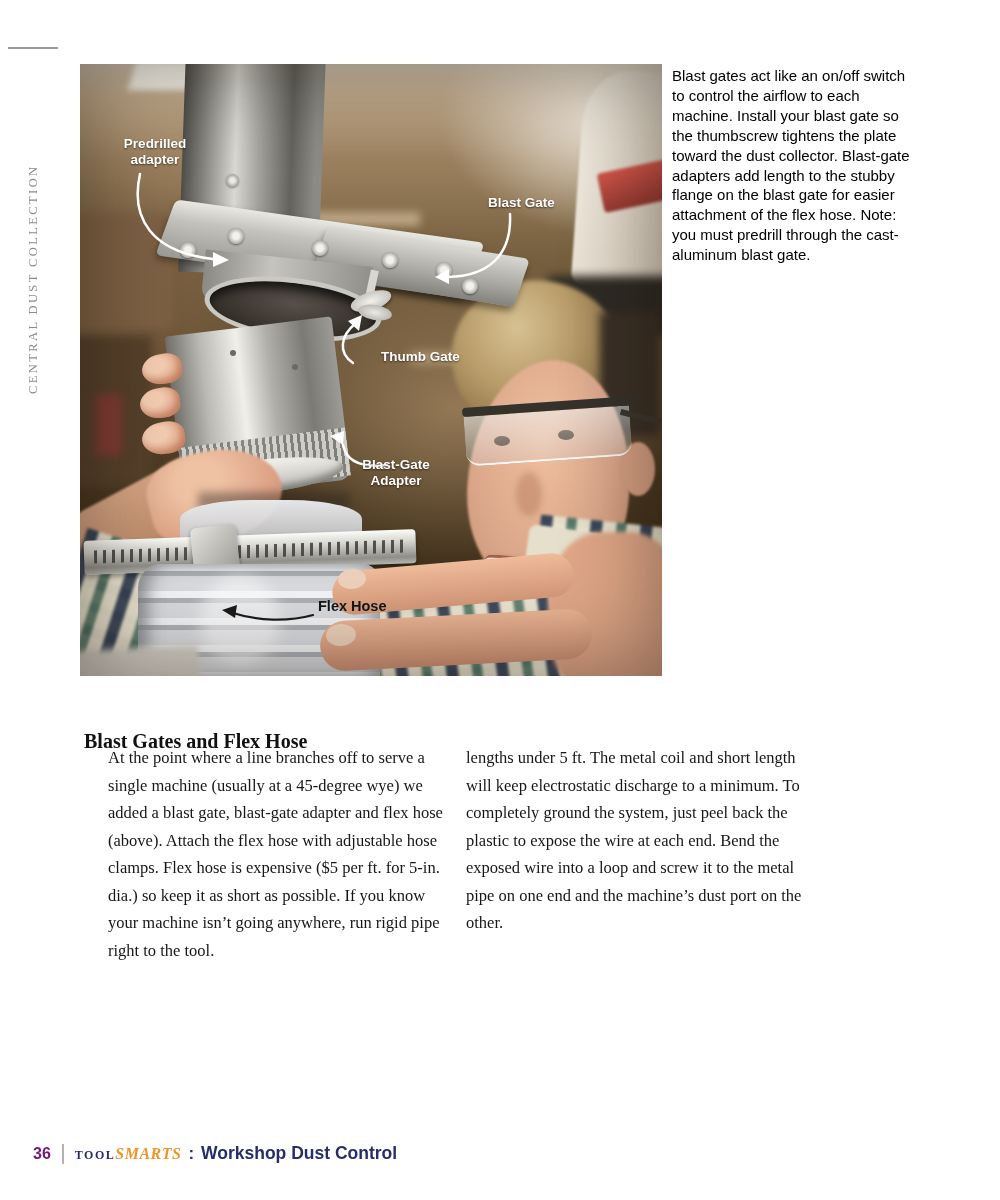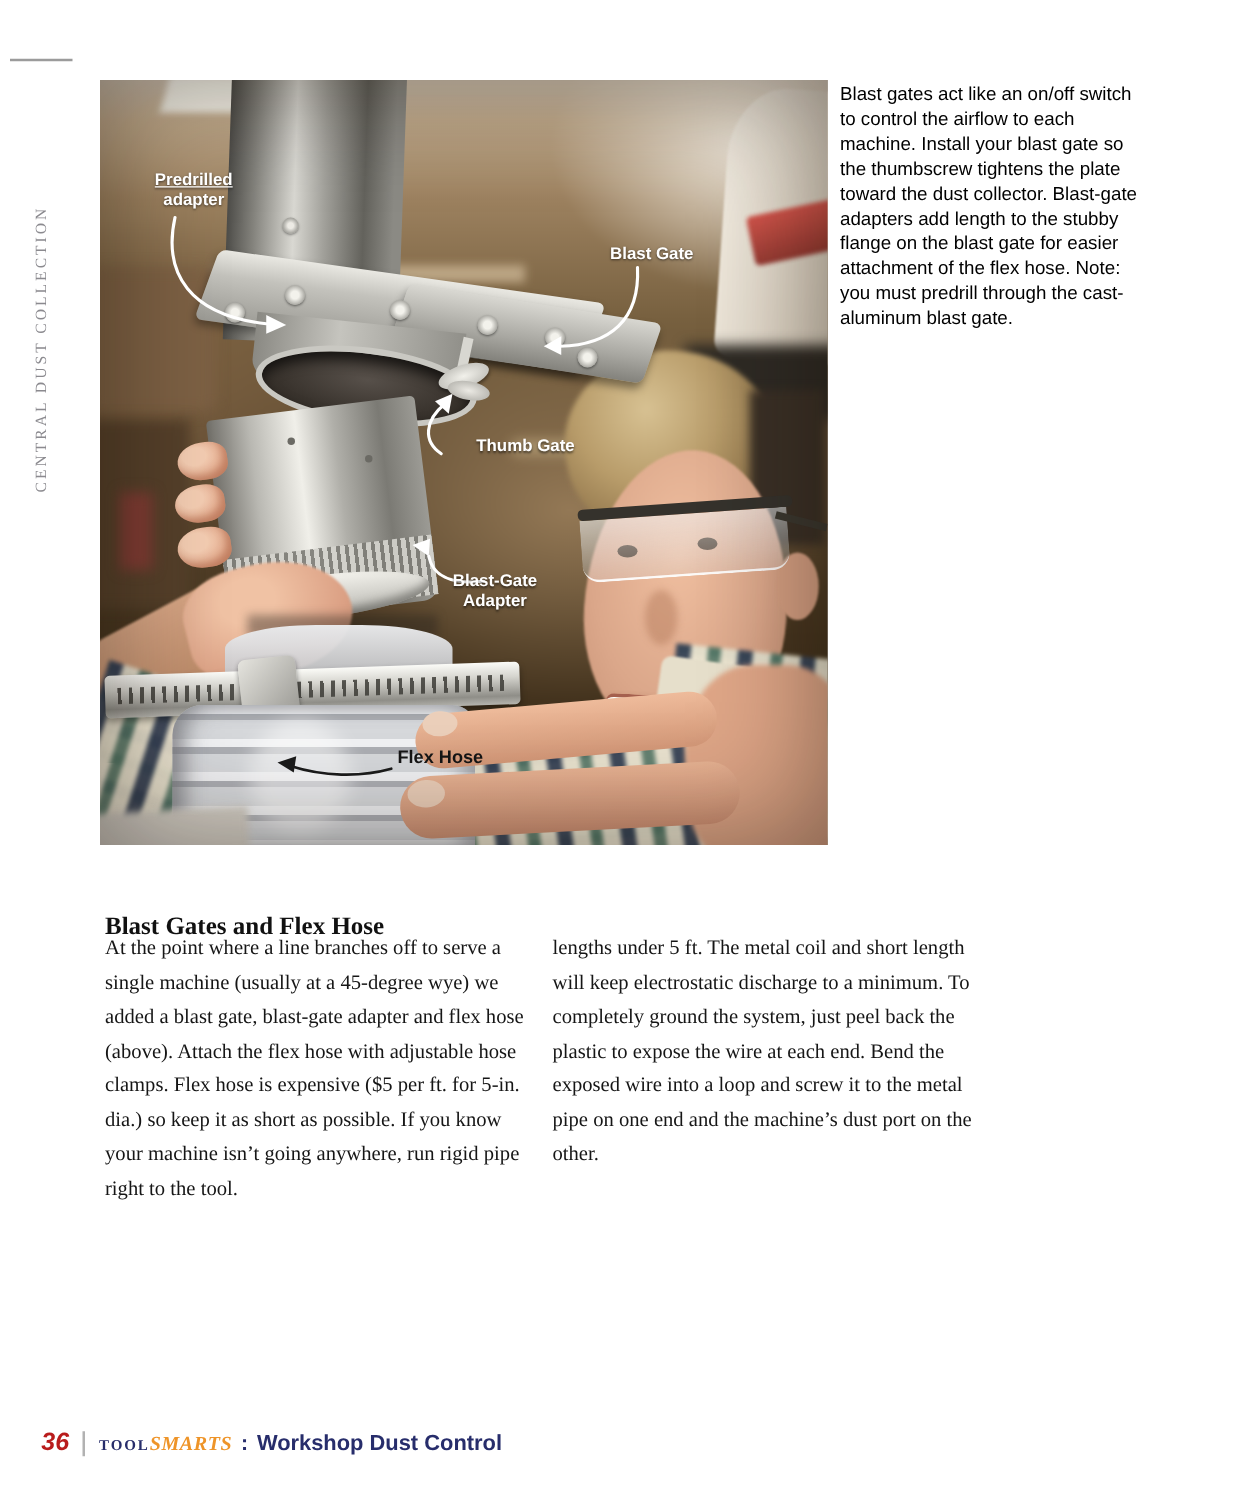--- a/index.html
+++ b/index.html
@@ -179,29 +179,29 @@
   .lbl-adapter    { left:260px; top:393px; width:112px; text-align:center; }
   .lbl-flexhose   { left:238px; top:534px; color:#141414; text-shadow:none; font-size:14.5px; }
 
   
   .photo-caption { position:absolute; left:672px; top:66px; width:240px;
     font-family:"Liberation Sans", sans-serif; font-size:15px; line-height:19.9px; color:#000; }
 
   
   .article-heading { position:absolute; left:84px; top:713px;
     font-family:"Liberation Serif", serif; font-weight:700; font-size:20px; color:#111; }
-  .col { position:absolute; top:744px; width:346px; }
+  .col { position:absolute; top:744px; width:346px;margin-left:24px; }
   .col-left { left:84px; } .col-right { left:442px; }
   .col p { margin:0; font-family:"Liberation Serif", serif; font-size:16.5px;
     line-height:27.5px; color:#161616; }
   .col p.indent { text-indent:26px; }
 
   
   .footer { position:absolute; left:33px; top:1143px; display:flex; align-items:baseline; }
-  .footer-page { font-family:"Liberation Sans", sans-serif; font-weight:700; font-size:20px; color:#b91c1c;font-style:italic; }
+  .footer-page { font-family:"Liberation Sans", sans-serif; font-weight:700; font-size:16px; color:#701a75; }
   .footer-div { width:2px; height:20px; background:#b2b2b2; margin:0 11px; align-self:center; }
   .brand-tool { font-family:"Liberation Serif", serif; font-weight:700; font-size:12px;
     color:#272d6b; letter-spacing:1.5px; }
   .brand-smarts { font-family:"Liberation Serif", serif; font-style:italic; font-weight:700;
     font-size:16px; color:#ee9428; letter-spacing:.5px; }
   .footer-colon { font-family:"Liberation Sans", sans-serif; font-weight:700; font-size:17px;
     color:#272d6b; margin:0 7px; }
   .footer-title { font-family:"Liberation Sans", sans-serif; font-weight:700; font-size:17.5px;
     color:#272d6b; }
 </style>
@@ -298,21 +298,21 @@
         <polygon points="149,196 133,188 133,203"></polygon>
         <polygon points="355,213 369,205 369,220"></polygon>
         <polygon points="282,251 268,257 279,267"></polygon>
         <polygon points="250,372 264,367 263,381"></polygon>
       </g>
       <path d="M 233,551 C 208,558 178,557 153,549" fill="none" stroke="#1a1a1a" stroke-width="2.2" stroke-linecap="round"></path>
       <polygon points="142,546 157,541 155,554" fill="#1a1a1a"></polygon>
     </svg>
 
     <div class="ph-label lbl-predrilled">
-      <span style="position:static;text-decoration:underline;">Predrilled</span><br>
+      <span style="position:static;">Predrilled</span><br>
       <span style="position:static;">adapter</span>
     </div>
     <div class="ph-label lbl-blastgate">Blast Gate</div>
     <div class="ph-label lbl-thumbscrew">Thumb Gate</div>
     <div class="ph-label lbl-adapter">
       <span style="position:static;">Blast-Gate</span><br>
       <span style="position:static;">Adapter</span>
     </div>
     <div class="ph-label lbl-flexhose">Flex Hose</div>
   </div>

